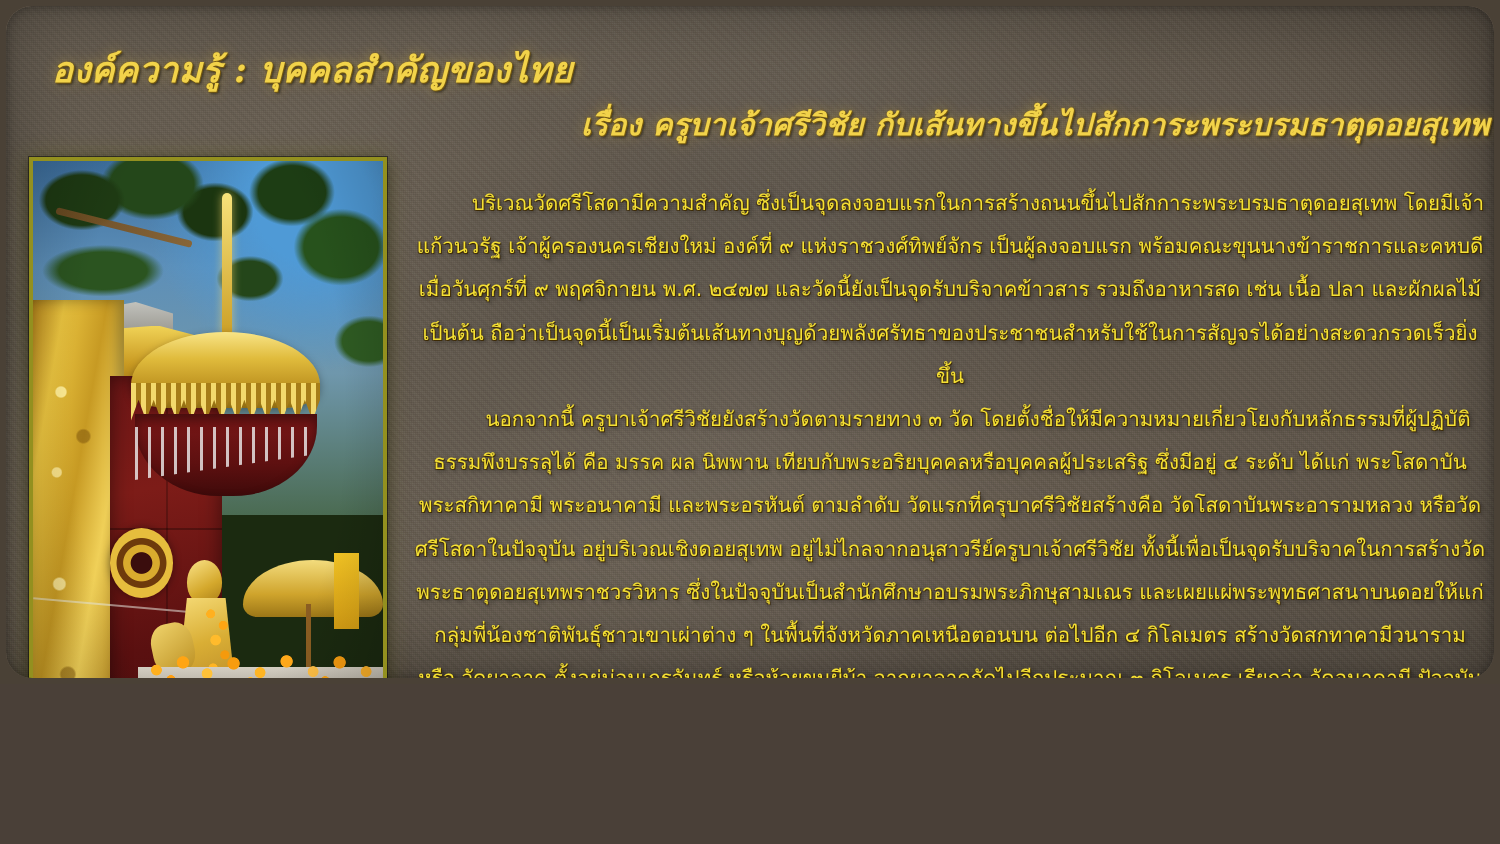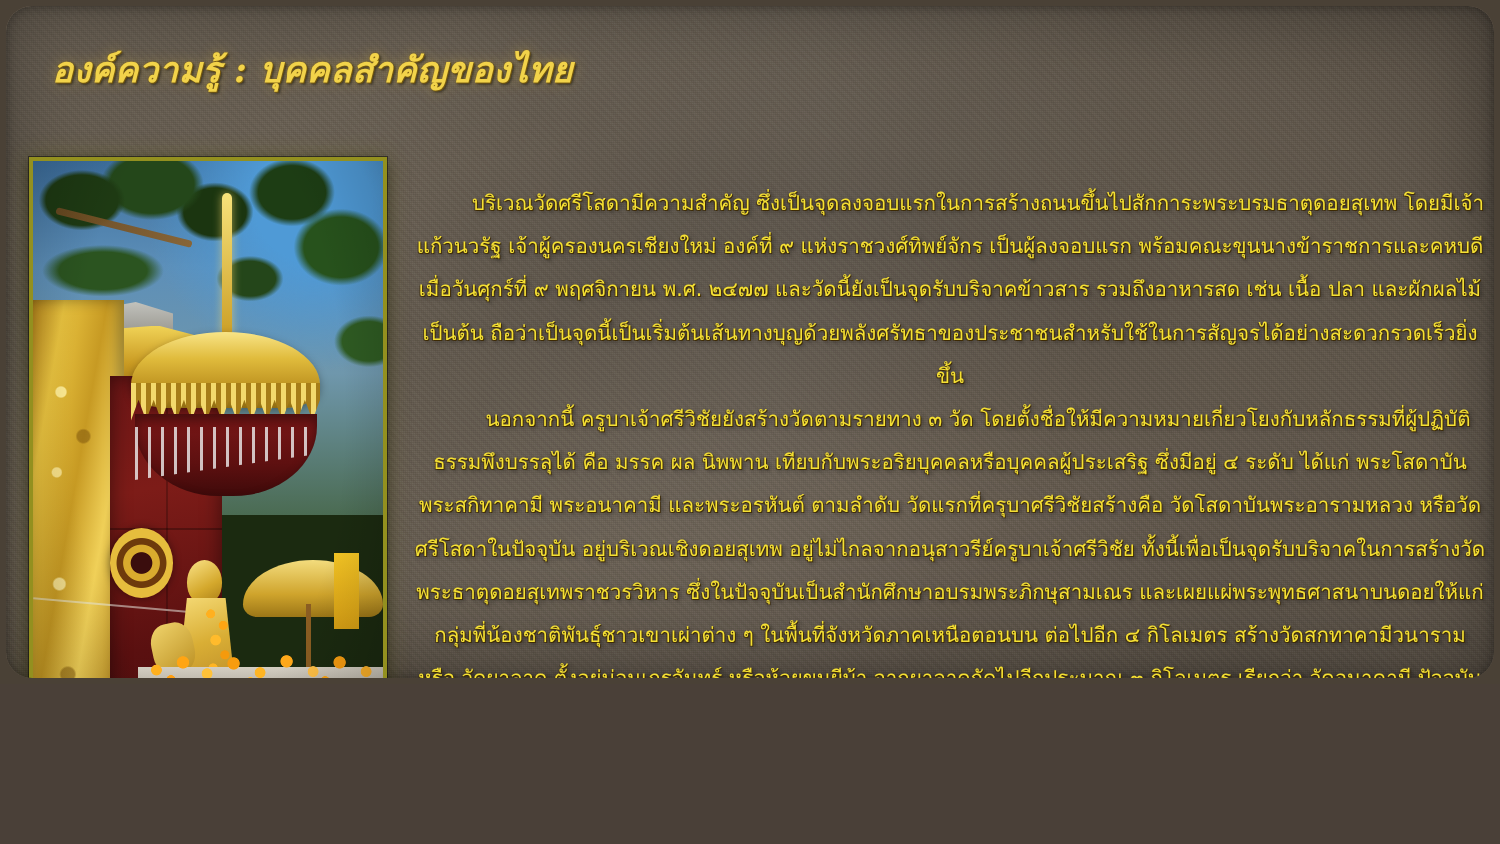--- a/index.html
+++ b/index.html
@@ -279,20 +279,21 @@
   .sr{position:absolute;width:1px;height:1px;overflow:hidden;clip:rect(0 0 0 0);}
 </style>
 </head>
 <body>
 
 <div id="poster">
   <div id="panel">
 
     <div class="title" id="title-main">องค์ความรู้ : บุคคลสำคัญของไทย</div>
 
+    <div class="title" id="title-sub">เรื่อง ครูบาเจ้าศรีวิชัย กับเส้นทางขึ้นไปสักการะพระบรมธาตุดอยสุเทพ</div>
 
     <div id="photo-frame">
       <div id="photo">
         <div class="ly sky"></div>
         <div class="ly foliage"></div>
         <div class="ly branch"></div>
         <div class="ly eave-top"></div>
         <div class="ly eave"></div>
         <div class="ly pillar"></div>
         <div class="ly pillar-carve"></div>

